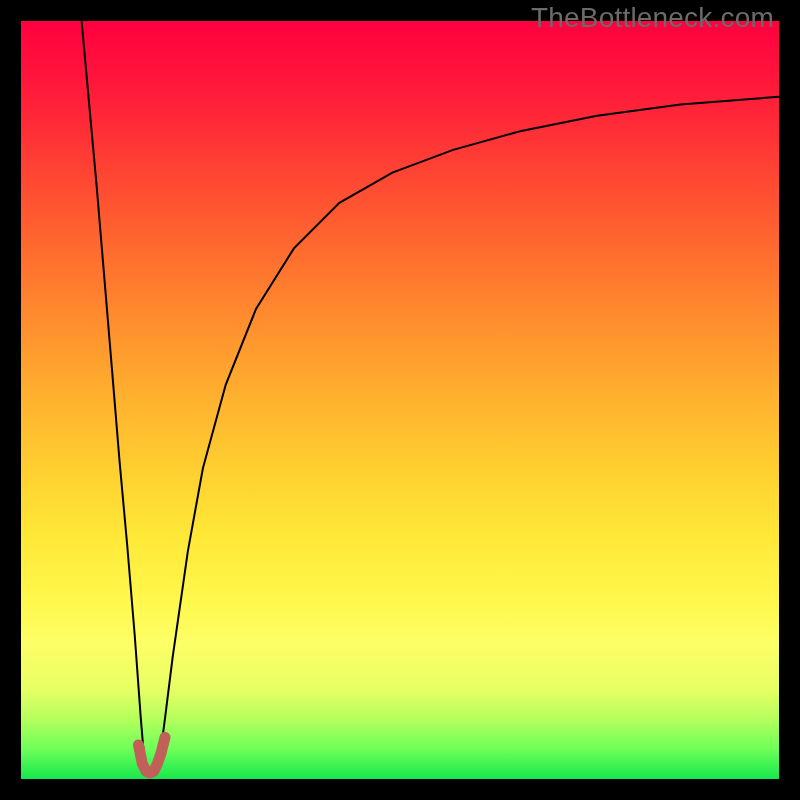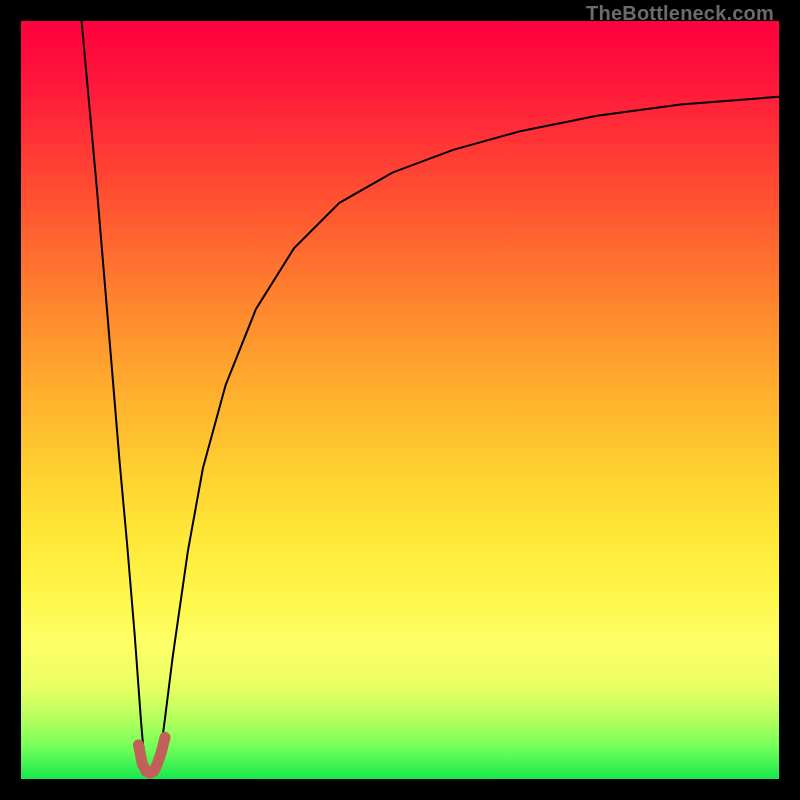--- a/index.html
+++ b/index.html
@@ -14,21 +14,21 @@
           #ffb22e 50%,
           #ffd230 60%,
           #ffe838 68%,
           #fff74a 76%,
           #fdff66 82%,
           #e8ff63 88%,
           #b6ff5e 92%,
           #6fff58 96%,
           #17e84d 100%);}
   svg.curves{position:absolute;left:21px;top:21px;width:758px;height:758px;overflow:visible}
-  .watermark{position:absolute;top:2px;right:26px;color:#6b6b6b;font-size:20px;font-weight:700;letter-spacing:.2px}
+  .watermark{position:absolute;top:2px;right:26px;color:#6b6b6b;font-size:28px;font-weight:400;letter-spacing:.2px}
 </style>
 </head>
 <body>
 
 <div class="frame">
   <div class="plot"></div>
   <svg class="curves" viewBox="0 0 758 758" preserveAspectRatio="none">
     <path id="p-left" fill="none" stroke="#000000" stroke-width="2" d="M60.6 0.0 L68.2 83.4 L75.8 166.8 L83.4 257.7 L91.0 348.7 L98.5 439.6 L106.1 523.0 L113.7 614.0 L119.8 697.4 L123.6 742.8 "></path>
     <path id="p-right" fill="none" stroke="#000000" stroke-width="2" d="M138.0 742.8 L144.0 697.4 L151.6 636.7 L166.8 530.6 L181.9 447.2 L204.7 363.8 L235.0 288.0 L272.9 227.4 L318.4 181.9 L371.4 151.6 L432.1 128.9 L500.3 109.9 L576.1 94.8 L659.5 83.4 L758.0 75.8 "></path>
     <path id="p-valley" fill="none" stroke="#c06058" stroke-width="11" stroke-linecap="round" stroke-linejoin="round" d="M117.5 723.9 L121.3 742.8 L125.1 750.4 L128.9 751.9 L132.7 750.4 L136.4 742.8 L140.2 731.5 L144.0 716.3 "></path>

